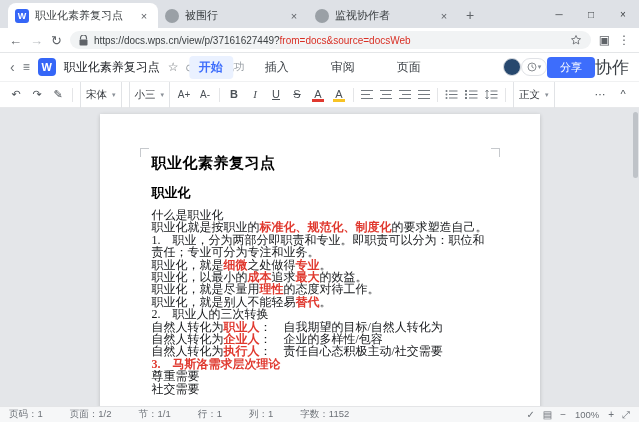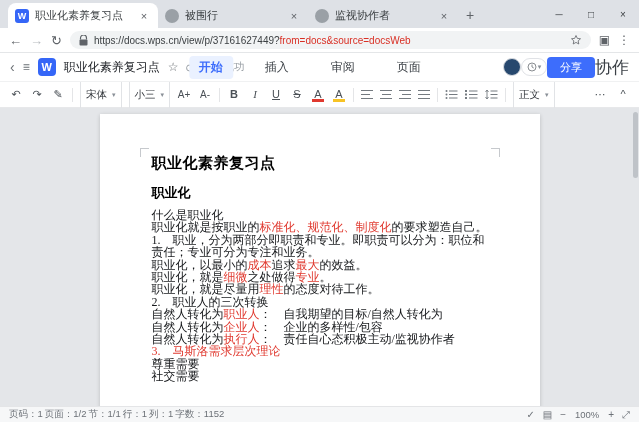--- a/index.html
+++ b/index.html
@@ -78,25 +78,25 @@
 
   
   .canvas { height:298px; background:#e4e6e9; position:relative; overflow:hidden; display:flex; justify-content:center; }
   .page { width:440px; height:620px; background:#fff; margin-top:6px; box-shadow:0 1px 4px rgba(0,0,0,.18); padding:40px 52px 0; position:relative; font-family:"Liberation Serif", serif; }
   .mark { position:absolute; width:9px; height:9px; border:0 solid #c6c9cd; }
   .mark.tl { left:40px; top:34px; border-top-width:1px; border-left-width:1px; }
   .mark.tr { right:40px; top:34px; border-top-width:1px; border-right-width:1px; }
   .doc-title { font-size:15px; font-weight:bold; color:#000; margin:0 0 11px; letter-spacing:.5px; }
   .doc-heading { font-size:13px; font-weight:bold; color:#000; margin:0 0 7px; }
   .doc-line { font-size:12px; line-height:12.4px; color:#17191c; }
-  .doc-line .red { color:#e0392f; }
+  .doc-line .red { color:#e0392f;font-weight:bold; }
   .scroll-thumb { position:absolute; right:1px; top:4px; width:5px; height:66px; border-radius:3px; background:#bfc3c8; }
 
   
-  .statusbar { height:16px; background:#f6f7f8; border-top:1px solid #e4e5e7; display:flex; align-items:center; gap:2px; padding:0 9px; font-size:9.5px; color:#6c7177; }
+  .statusbar { height:16px; background:#f6f7f8; border-top:1px solid #e4e5e7; display:flex; align-items:center; gap:27px; padding:0 9px; font-size:9.5px; color:#6c7177; }
   .sb-right { margin-left:auto; display:flex; align-items:center; gap:8px; }
   .sb-ic { font-size:10px; color:#6c7177; }
   .zoom-val { min-width:26px; text-align:center; }
 </style>
 </head>
 <body>
 
 <div class="window">
 
   <div class="tabstrip">
@@ -232,27 +232,28 @@
   <div class="canvas">
     <div class="page">
       <span class="mark tl"></span>
       <span class="mark tr"></span>
       <div class="doc-title">职业化素养复习点</div>
       <div class="doc-heading">职业化</div>
       <div>
           <div class="doc-line"><span>什么是职业化</span></div>
           <div class="doc-line"><span>职业化就是按职业的</span><span class="red">标准化、规范化、制度化</span><span>的要求塑造自己。</span></div>
           <div class="doc-line"><span>1.　职业，分为两部分即职责和专业。即职责可以分为：职位和责任；专业可分为专注和业务。</span></div>
+          <div class="doc-line"><span>职业化，就是</span><span class="red">细微</span><span>之处做得</span><span class="red">专业</span><span>。</span></div>
           <div class="doc-line"><span>职业化，以最小的</span><span class="red">成本</span><span>追求</span><span class="red">最大</span><span>的效益。</span></div>
-          <div class="doc-line"><span>职业化，就是</span><span class="red">细微</span><span>之处做得</span><span class="red">专业</span><span>。</span></div>
           <div class="doc-line"><span>职业化，就是尽量用</span><span class="red">理性</span><span>的态度对待工作。</span></div>
+          <div class="doc-line"><span>职业化，就是别人不能轻易</span><span class="red">替代</span><span>。</span></div>
           <div class="doc-line"><span>2.　职业人的三次转换</span></div>
           <div class="doc-line"><span>自然人转化为</span><span class="red">职业人</span><span>：　自我期望的目标/自然人转化为</span></div>
           <div class="doc-line"><span>自然人转化为</span><span class="red">企业人</span><span>：　企业的多样性/包容</span></div>
-          <div class="doc-line"><span>自然人转化为</span><span class="red">执行人</span><span>：　责任自心态积极主动/监视协作者</span></div>
+          <div class="doc-line"><span>自然人转化为</span><span class="red">执行人</span><span>：　责任自心态积极主动/社交需要</span></div>
           <div class="doc-line"><span class="red">3.　</span><span class="red">马斯洛需求层次理论</span></div>
           <div class="doc-line"><span>尊重需要</span></div>
           <div class="doc-line"><span>社交需要</span></div>
         </div>
     </div>
     <div class="scroll-thumb"></div>
   </div>
 
   <div class="statusbar">
     <span>页码：1</span>

